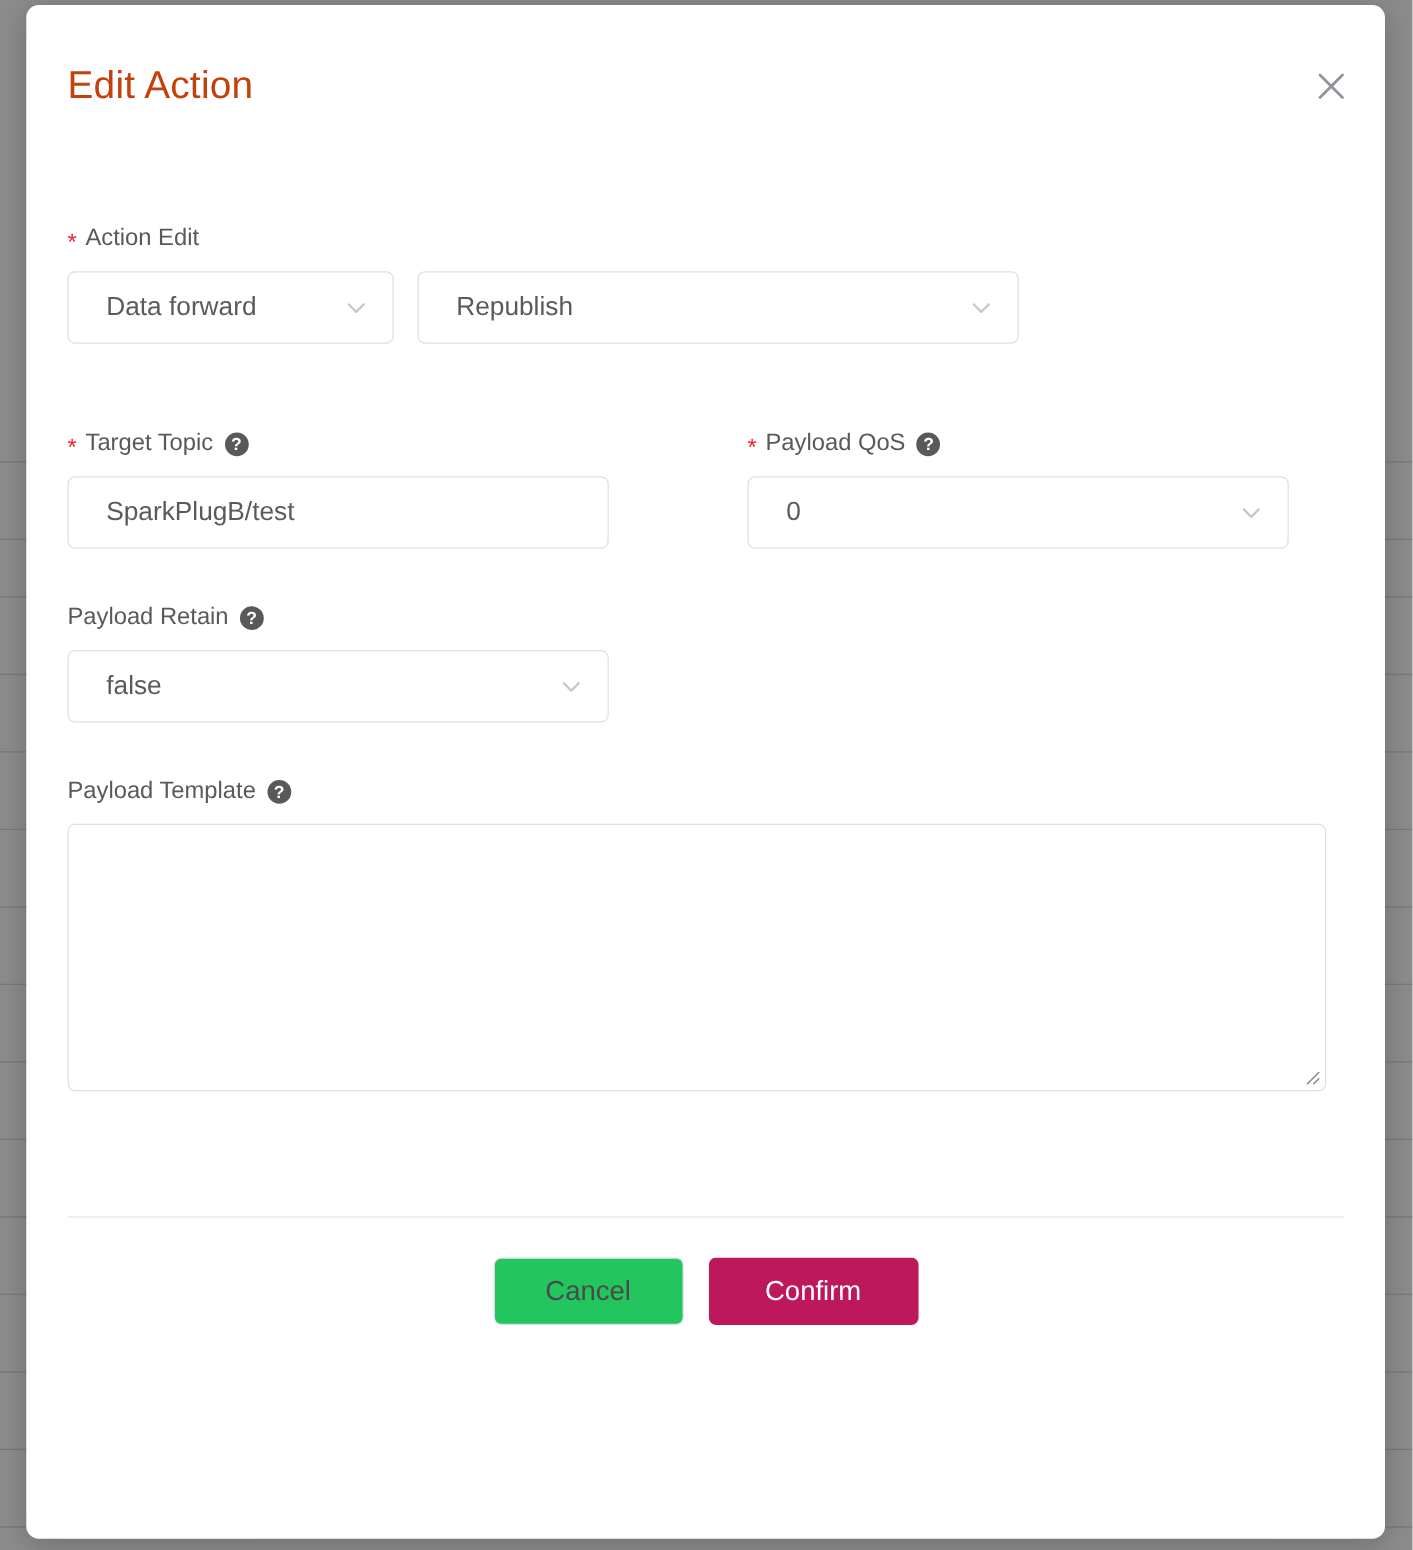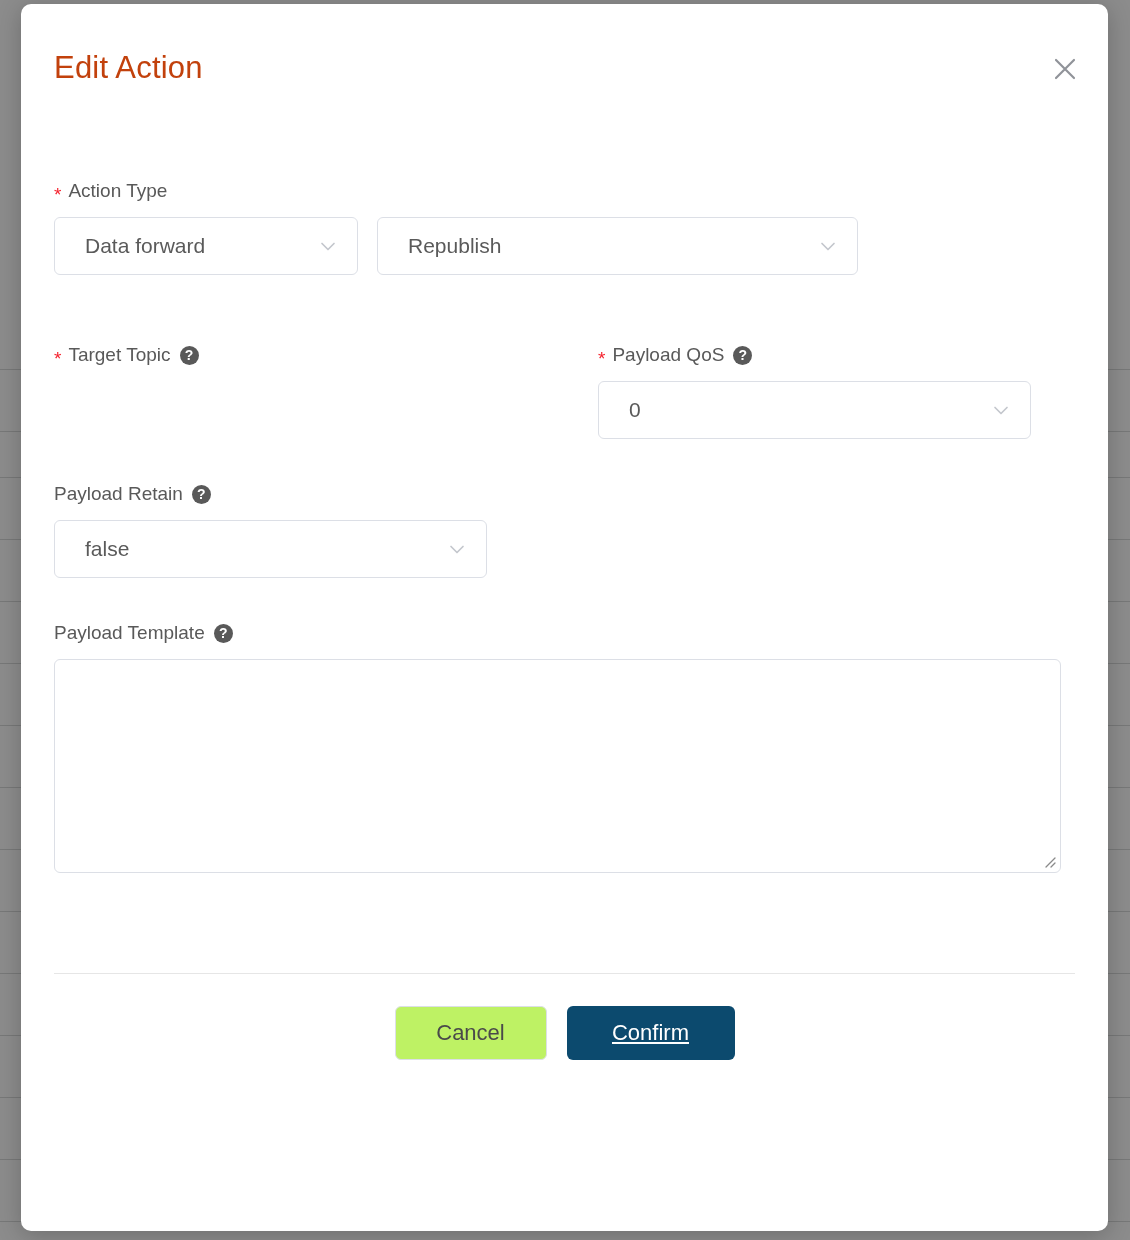--- a/index.html
+++ b/index.html
@@ -153,30 +153,29 @@
     border-radius: 6px;
     font-size: 22px;
     display: inline-flex;
     align-items: center;
     justify-content: center;
     cursor: pointer;
     padding: 0 26px;
     border: 1px solid transparent;
   }
   .btn-cancel {
-    background: #bef264;
+    background: #22c55e;
     border-color: #dcdfe6;
     color: #4a4a4a;
     min-width: 152px;
   }
   .btn-confirm {
-    background: #0c4a6e;
+    background: #be185d;
     color: #ffffff;
     min-width: 168px;
-    text-decoration: underline;
   }
 </style>
 </head>
 <body>
 
 <div class="backdrop">
   <div class="bg-table">
     <div class="bg-row" style="top:312px;height:58px"></div>
     <div class="bg-row" style="top:370px;height:62px"></div>
     <div class="bg-row" style="top:432px;height:46px"></div>
@@ -205,24 +204,24 @@
         <path d="M4 4 L22 22 M22 4 L4 22" stroke="#909399" stroke-width="2.2" stroke-linecap="round" fill="none"></path>
       </svg>
     </div>
   </div>
 
   <div class="modal-body">
 
     <div class="field" style="margin-bottom:68px;">
       <div class="field-label">
         <span class="req-star">*</span>
-        <span>Action Type</span>
+        <span>Action Edit</span>
       </div>
       <div class="form-row">
-        <div class="control" style="width:304px;">
+        <div class="control" style="width:261px;">
           <span class="value">Data forward</span>
           <span class="chev">
             <svg width="22" height="22" viewBox="0 0 22 22">
                 <path d="M5 8.5 L11 14.5 L17 8.5" stroke="#c4c7cd" stroke-width="1.7" fill="none" stroke-linecap="round" stroke-linejoin="round"></path>
               </svg>
           </span>
         </div>
         <div class="control" style="width:481px;margin-left:19px;align-items:center;">
           <span class="value">Republish</span>
           <span class="chev">
@@ -234,20 +233,23 @@
       </div>
     </div>
 
     <div class="form-row" style="margin-bottom:43px;">
       <div class="field" style="width:433px;">
         <div class="field-label">
           <span class="req-star">*</span>
           <span>Target Topic</span>
           <span class="help-icon">?</span>
         </div>
+        <div class="control input">
+          <span class="value">SparkPlugB/test</span>
+        </div>
       </div>
 
       <div class="field" style="width:433px;margin-left:111px;">
         <div class="field-label">
           <span class="req-star">*</span>
           <span>Payload QoS</span>
           <span class="help-icon">?</span>
         </div>
         <div class="control">
           <span class="value">0</span>

